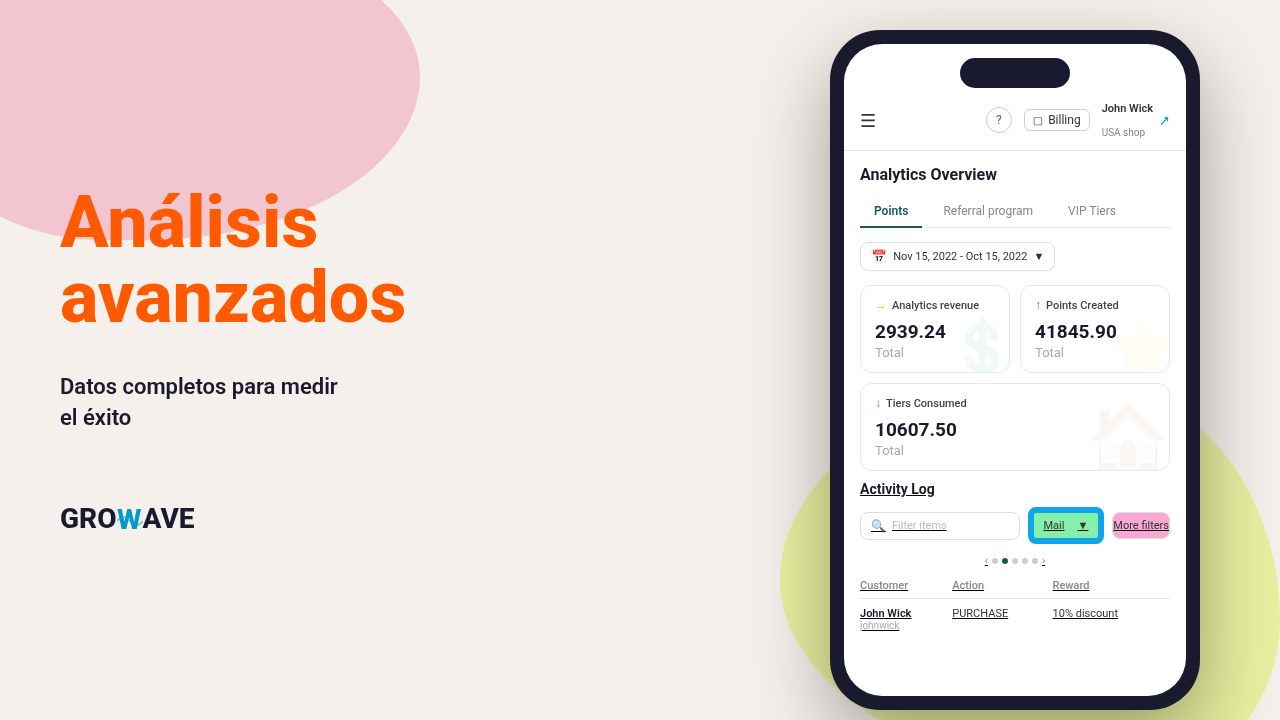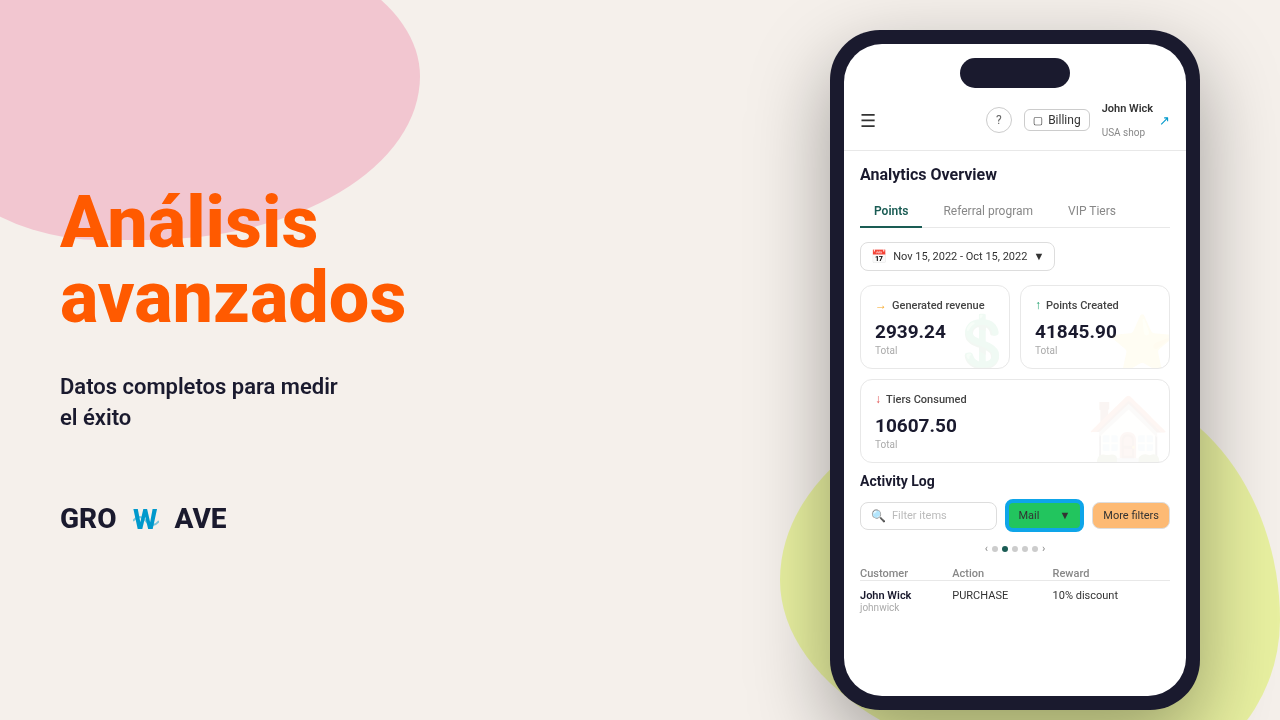--- a/index.html
+++ b/index.html
@@ -62,21 +62,21 @@
       font-weight: 600;
       color: #1a1a2e;
       line-height: 1.4;
       margin-bottom: 68px;
     }
 
     
     .logo {
       display: flex;
       align-items: center;
-      gap: 16px;
+      gap: 0;
     }
 
     .logo-gro {
       font-size: 28px;
       font-weight: 800;
       color: #1a1a2e;
     }
 
     .logo-w {
       font-size: 28px;
@@ -304,36 +304,37 @@
     }
 
     .stat-value {
       font-size: 19px;
       font-weight: 700;
       color: #1a1a2e;
       margin-bottom: 2px;
     }
 
     .stat-sublabel {
-      font-size: 10px;
+      font-size: 13px;
       color: #aaa;
     }
 
     .stat-bg-icon {
       position: absolute;
       right: -5px;
       bottom: -5px;
       font-size: 50px;
       opacity: 0.07;
       color: #1a1a2e;
     }
 
     
     .activity-section {
       margin-top: 4px;
+      text-decoration: underline;
     }
 
     .activity-title {
       font-size: 14px;
       font-weight: 700;
       color: #1a1a2e;
       margin-bottom: 10px;
     }
 
     .filters-row {
@@ -351,37 +352,37 @@
       border: 1px solid #ddd;
       border-radius: 8px;
       padding: 6px 10px;
       font-size: 11px;
       color: #bbb;
     }
 
     .filter-btn {
       display: flex;
       align-items: center;
-      gap: 20px;
-      border: 4px solid #0ea5e9;
+      gap: 13px;
+      border: 6px solid #0ea5e9;
       border-radius: 8px;
       padding: 6px 10px;
       font-size: 11px;
       color: #333;
-      background: #22c55e;
+      background: #86efac;
       cursor: pointer;
     }
 
     .more-filters-btn {
       border: 1px solid #ddd;
       border-radius: 8px;
-      padding: 6px 10px;
+      padding: 6px 0;
       font-size: 11px;
       color: #333;
-      background: #fdba74;
+      background: #f9a8d4;
       cursor: pointer;
     }
 
     
     .pagination-dots {
       display: flex;
       align-items: center;
       justify-content: center;
       gap: 4px;
       margin: 8px 0;
@@ -408,21 +409,21 @@
     .activity-table {
       width: 100%;
       border-collapse: collapse;
     }
 
     .activity-table th {
       text-align: left;
       font-size: 11px;
       color: #888;
       font-weight: 500;
-      padding: 4px 0 0;
+      padding: 4px 0 6px;
       border-bottom: 1px solid #e8e8e8;
     }
 
     .activity-table td {
       font-size: 11px;
       color: #333;
       padding: 8px 0;
       vertical-align: top;
     }
 
@@ -509,21 +510,21 @@
           <span class="date-picker-icon">📅</span>
           <span>Nov 15, 2022 - Oct 15, 2022</span>
           <span>▼</span>
         </div>
 
         <div class="stats-grid">
 
           <div class="stat-card">
             <div class="stat-label">
               <span class="stat-arrow-side">→</span>
-              <span>Generated revenue</span>
+              <span>Analytics revenue</span>
             </div>
             <div class="stat-value">2939.24</div>
             <div class="stat-sublabel">Total</div>
             <div class="stat-bg-icon" style="font-size:55px;right:-8px;bottom:-8px;opacity:0.06;">💲</div>
           </div>
 
           <div class="stat-card">
             <div class="stat-label">
               <span class="stat-arrow-up">↑</span>
               <span>Points Created</span>

